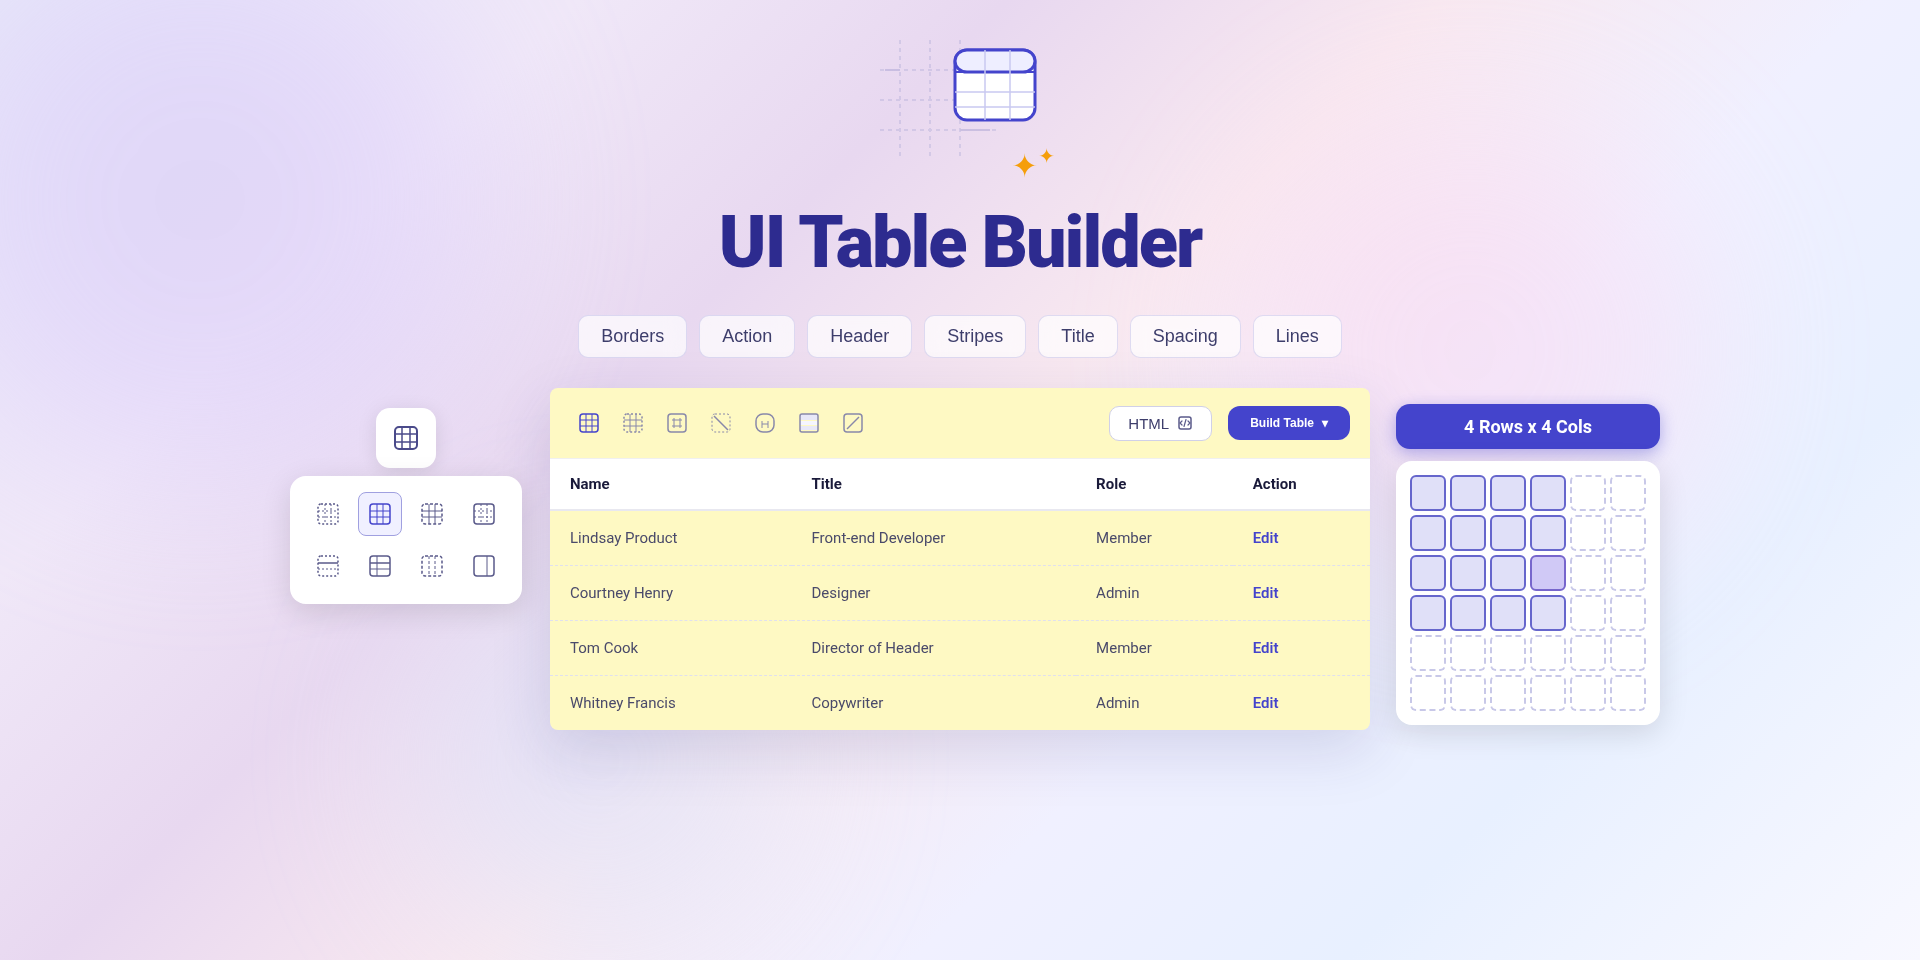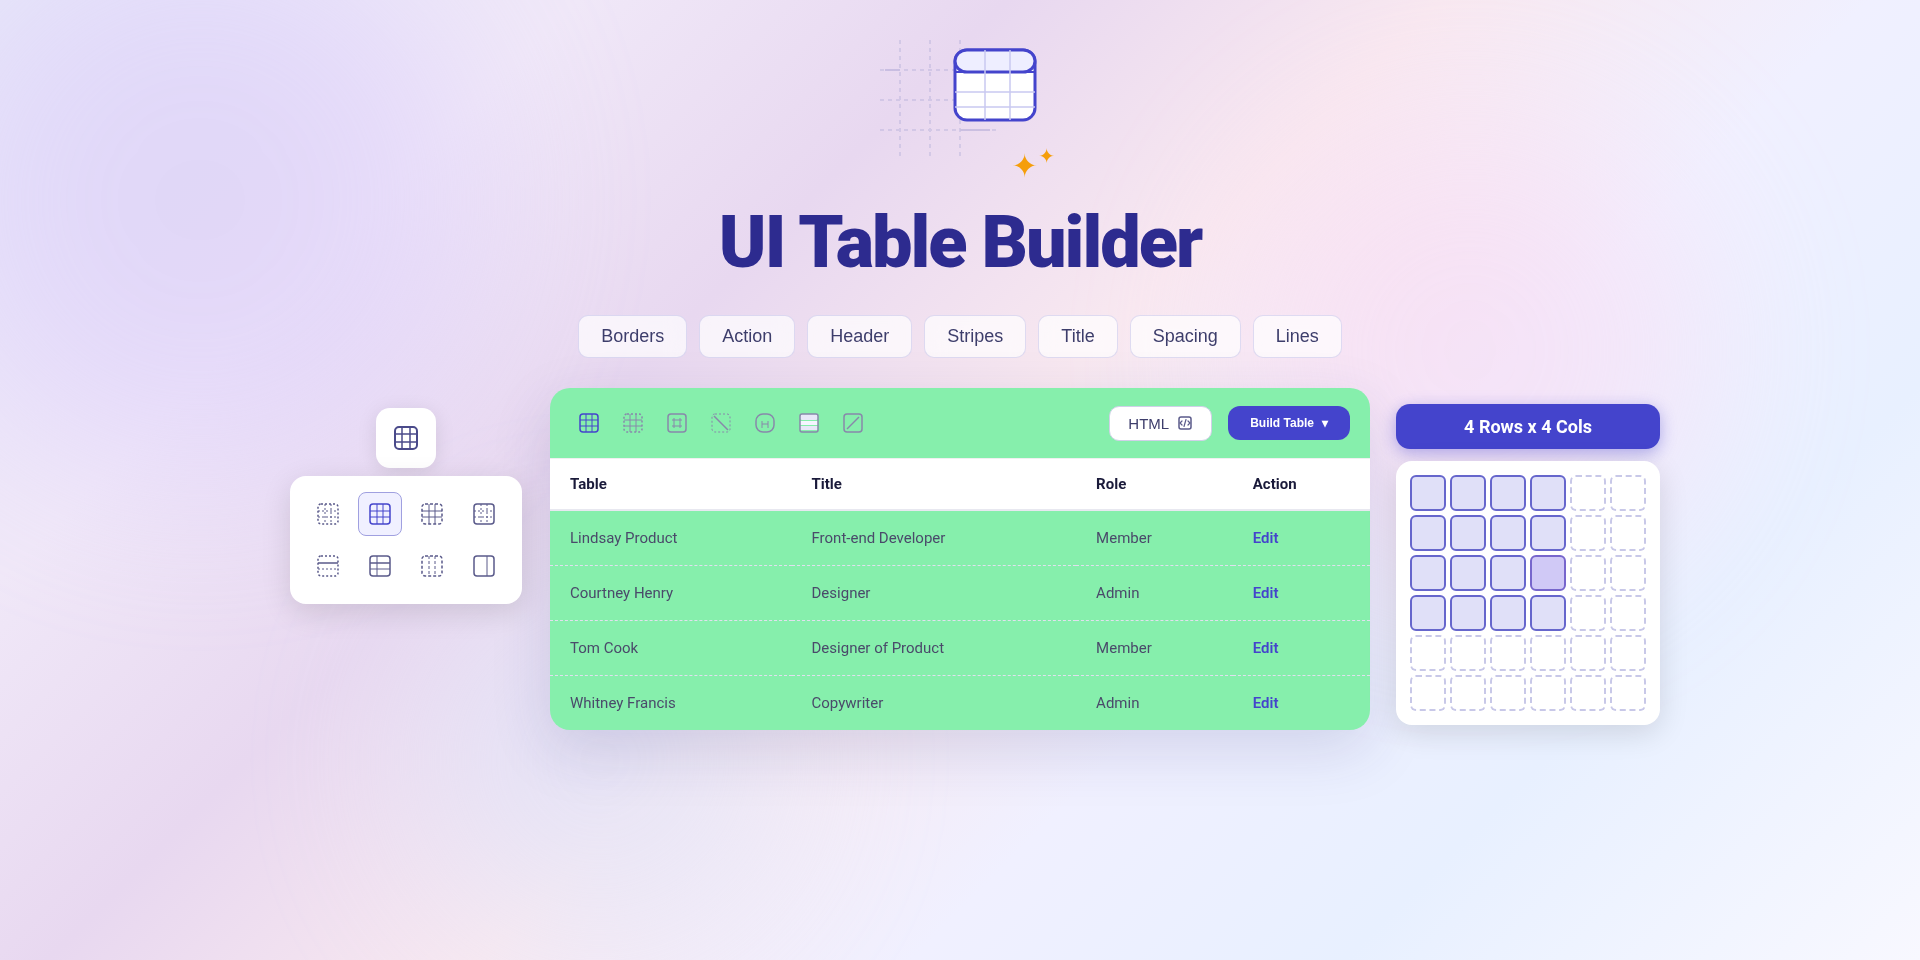--- a/index.html
+++ b/index.html
@@ -170,22 +170,22 @@
       color: #5a5a8a;
       font-size: 16px;
     }
     .icon-grid-item.active {
       background: #f0f0ff;
       border: 1.5px solid #a0a0e0;
     }
 
     
     .table-builder-card {
-      background: #86efac;
-      border-radius: 20px;
+      background: #fef9c3;
+      border-radius: 8px;
       box-shadow: 0 20px 60px rgba(50,50,120,0.15);
       width: 820px;
       overflow: hidden;
     }
 
     
     .toolbar {
       display: flex;
       align-items: center;
       padding: 16px 20px;
@@ -525,42 +525,42 @@
 
         <button class="build-btn">
           <span>Build Table</span>
           <span>▾</span>
         </button>
       </div>
 
       <table class="data-table">
         <thead>
           <tr>
-            <th>Table</th>
+            <th>Name</th>
             <th>Title</th>
             <th>Role</th>
             <th>Action</th>
           </tr>
         </thead>
         <tbody>
           <tr>
             <td>Lindsay Product</td>
             <td>Front-end Developer</td>
             <td>Member</td>
             <td class="action-col">Edit</td>
           </tr>
           <tr>
             <td>Courtney Henry</td>
             <td>Designer</td>
             <td>Admin</td>
             <td class="action-col">Edit</td>
           </tr>
           <tr>
             <td>Tom Cook</td>
-            <td>Designer of Product</td>
+            <td>Director of Header</td>
             <td>Member</td>
             <td class="action-col">Edit</td>
           </tr>
           <tr>
             <td>Whitney Francis</td>
             <td>Copywriter</td>
             <td>Admin</td>
             <td class="action-col">Edit</td>
           </tr>
         </tbody>

